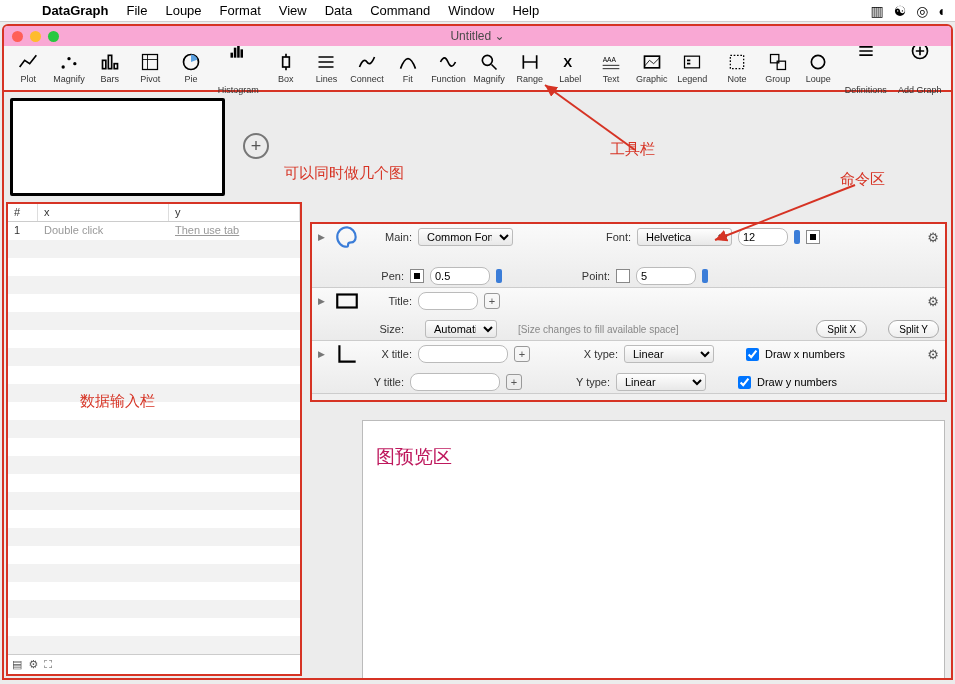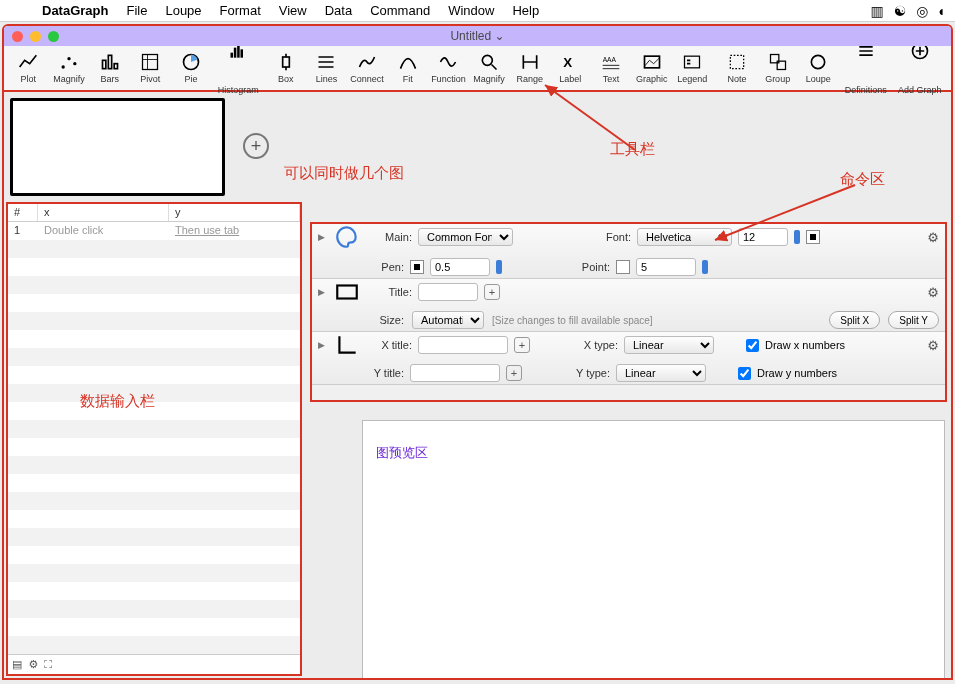--- a/index.html
+++ b/index.html
@@ -6,21 +6,21 @@
 body { width: 955px; height: 684px; background: #ececec; overflow: hidden; position: relative; }
 
 
 .menubar { height: 22px; background: #fff; border-bottom: 1px solid #d0d0d0; display: flex; align-items: center; padding: 0 8px; font-size: 13px; gap: 18px; }
 .menubar .apple { font-size: 14px; }
 .menubar .app { font-weight: 700; padding-left: 16px; }
 .menubar .right { margin-left: auto; display: flex; gap: 10px; font-size: 14px; }
 
 
 .window { position: absolute; left: 2px; top: 24px; width: 951px; height: 656px; background: #ececec; border: 2px solid #d63324; border-radius: 6px 6px 0 0; overflow: hidden; }
-.titlebar { height: 20px; display: flex; align-items: center; padding: 0 8px; background: #c4b5fd; position: relative; }
+.titlebar { height: 20px; display: flex; align-items: center; padding: 0 8px; background: #f9a8d4; position: relative; }
 .traffic { display: flex; gap: 7px; }
 .traffic span { width: 11px; height: 11px; border-radius: 50%; display: inline-block; }
 .tl-close { background: #ff5f57; } .tl-min { background: #febc2e; } .tl-max { background: #28c840; }
 .titlebar .title { position: absolute; left: 0; right: 0; text-align: center; font-size: 12px; color: #4a4a4a; }
 
 
 .toolbar { height: 48px; background: #f6f6f6; border-bottom: 1px solid #c8c8c8; display: flex; align-items: center; padding: 0 6px; gap: 4px; border-top: 2px solid #d63324; border-left: 2px solid #d63324; border-right: 2px solid #d63324; border-bottom: 2px solid #d63324; margin: -2px; }
 .tool { display: flex; flex-direction: column; align-items: center; justify-content: center; width: 38px; font-size: 9px; color: #333; cursor: pointer; gap: 2px; }
 .tool.wide { width: 52px; gap: 24px; }
 .tool svg, .tool .iconbox { width: 22px; height: 20px; }
@@ -55,32 +55,32 @@
 .arrow { position: absolute; pointer-events: none; }
 
 
 .cmd-area { position: absolute; left: 4px; top: 128px; right: 4px; height: 180px; border: 2px solid #d63324; background: #f0f0f0; overflow: hidden; }
 .cmd-row { display: flex; align-items: center; min-height: 26px; padding: 2px 6px; gap: 6px; border-bottom: 1px solid #ccc; background: linear-gradient(#fafafa,#ebebeb); font-size: 11px; }
 .cmd-row .tri { width: 10px; color: #777; font-size: 9px; }
 .cmd-row .icon { width: 26px; height: 22px; display: flex; align-items: center; justify-content: center; }
 .cmd-row .lbl { width: 46px; text-align: right; color: #333; }
 .cmd-row select, .cmd-row input[type=text] { font-size: 11px; height: 18px; border: 1px solid #bbb; border-radius: 3px; padding: 0 4px; background: #fff; }
 .cmd-row select { background: linear-gradient(#fefefe,#e8e8e8); }
-.cmd-row input[type=text] { width: 60px; }
+.cmd-row input[type=text] { width: 60px; border-radius: 8px; }
 .cmd-row .wide-input { width: 260px; }
 .cmd-row .gear { margin-left: auto; font-size: 13px; color: #555; }
 .sw { width: 14px; height: 14px; border: 1px solid #888; background: #fff; position: relative; }
 .sw.filled::after { content:''; position:absolute; inset:3px; background:#000; }
 .mini-btn { font-size: 10px; height: 18px; padding: 0 10px; border: 1px solid #aaa; border-radius: 9px; background: linear-gradient(#fff,#eee); cursor: pointer; }
 .plus-sq { width:16px; height:16px; border:1px solid #999; border-radius:3px; display:flex; align-items:center; justify-content:center; font-size:11px; color:#555; cursor:pointer; }
 input[type=checkbox] { width:13px; height:13px; }
 
 
 .preview { position: absolute; left: 56px; top: 326px; right: 6px; height: 260px; border: 1px solid #bbb; background: #fff; }
-.preview-label { position: absolute; left: 70px; top: 350px; color: #6d28d9; font-size: 13px; }
+.preview-label { position: absolute; left: 70px; top: 350px; color: #be185d; font-size: 19px; }
 
 .slider-mark { width:6px; height:14px; background:#3b7dd8; border-radius:2px; display:inline-block; }
 </style>
 </head>
 <body>
 
 <div class="menubar">
   <span class="apple"></span>
   <span class="app">DataGraph</span>
   <span>File</span>
@@ -338,21 +338,21 @@
         <span class="lbl">Main:</span>
         <select style="width:95px;"><option>Common Font</option></select>
         <span style="width:60px;"></span>
         <span class="lbl">Font:</span>
         <select style="width:95px;"><option>Helvetica</option></select>
         <input type="text" style="width: 50px;" value="12">
         <span class="slider-mark"></span>
         <span class="sw filled"></span>
         <span class="gear">⚙︎</span>
 
-        <div style="flex-basis:100%; display:flex; align-items:center; gap:6px; padding-left:40px; margin-top:4px;">
+        <div style="flex-basis:100%; display:flex; align-items:center; gap:6px; padding-left:40px; margin-top:13px;">
           <span class="lbl">Pen:</span>
           <span class="sw filled"></span>
           <input type="text" value="0.5" style="">
           <span class="slider-mark"></span>
           <span style="width:50px;"></span>
           <span class="lbl">Point:</span>
           <span class="sw"></span>
           <input type="text" value="5" style="">
           <span class="slider-mark"></span>
         </div>
@@ -362,21 +362,21 @@
         <span class="tri">▶</span>
         <span class="icon">
             <svg viewBox="0 0 24 24">
               <rect x="3" y="6" width="18" height="12" fill="none" stroke="#000" stroke-width="2"></rect>
             </svg>
           </span>
         <span class="lbl">Title:</span>
         <input class="wide-input" type="text" value="" style="">
         <span class="plus-sq">+</span>
         <span class="gear">⚙︎</span>
-        <div style="flex-basis:100%; display:flex; align-items:center; gap:8px; padding-left:40px; margin-top:2px;">
+        <div style="flex-basis:100%; display:flex; align-items:center; gap:21px; padding-left:40px; margin-top:2px;">
           <span class="lbl">Size:</span>
           <select style="width:72px;"><option>Automatic</option></select>
           <span style="color:#888; font-size:10px;">[Size changes to fill available space]</span>
           <span style="flex:1"></span>
           <button class="mini-btn">Split X</button>
           <button class="mini-btn">Split Y</button>
         </div>
       </div>
 
       <div class="cmd-row" style="flex-wrap:wrap;">

